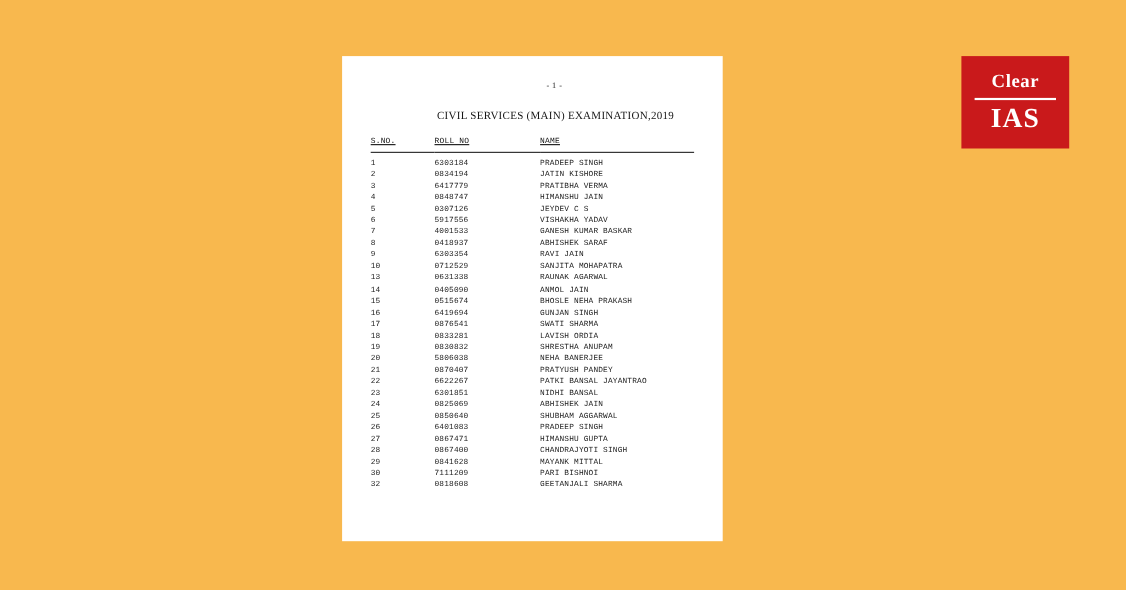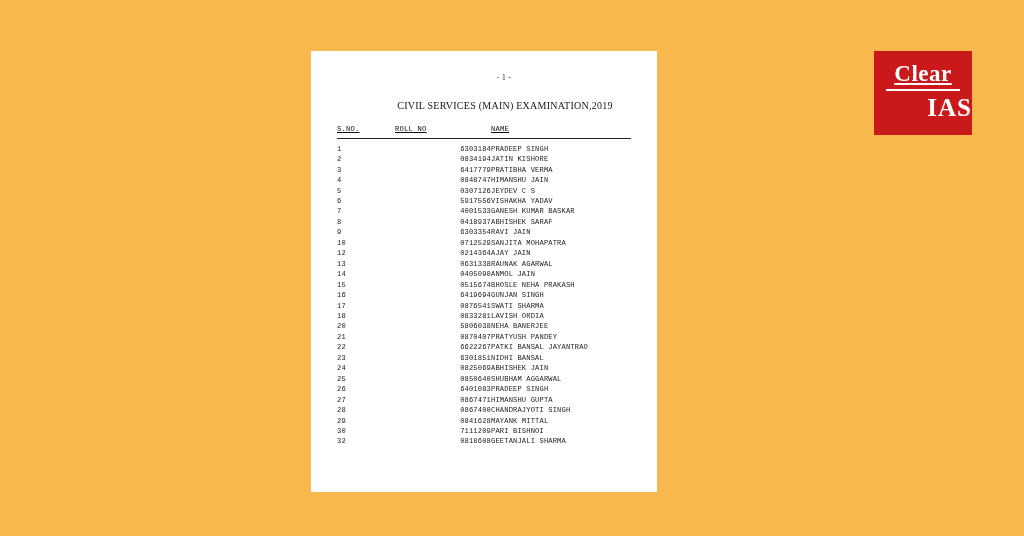--- a/index.html
+++ b/index.html
@@ -78,57 +78,55 @@
   table.list td {
     font-size: 7.1px;
     color: #1b1b1b;
     padding: 0.55px 0;
     line-height: 1.32;
     letter-spacing: 0.15px;
     white-space: nowrap;
     overflow: hidden;
   }
   td.sno { padding-left: 6px; }
-  td.roll { padding-left: 2px; text-align: right; }
+  td.roll { padding-left: 2px; }
   .spacer-row td { height: 4px; padding: 0; }
 
   
   .logo {
     position: absolute;
     left: 874px;
     top: 51px;
     width: 98px;
     height: 84px;
     background: #c9191b;
     color: #ffffff;
     box-sizing: border-box;
     padding: 9px 0 0 0;
     text-align: center;
   }
   .logo .clear {
     font-family: "Liberation Serif", serif;
     font-weight: bold;
-    font-size: 23px;
+    font-size: 17px;
     line-height: 27px;
     letter-spacing: 0.5px;
-    text-decoration: underline;
   }
   .logo .rule {
     width: 74px;
     height: 1.5px;
     background: #ffffff;
     margin: 2px auto 3px auto;
   }
   .logo .ias {
     font-family: "Liberation Serif", serif;
     font-weight: bold;
     font-size: 25px;
     line-height: 27px;
     letter-spacing: 1px;
-    text-align: right;
   }
 </style>
 </head>
 <body>
 
 <div class="stage">
 
   <div class="doc-page">
     <div class="page-number">- 1 -</div>
     <div class="doc-title">CIVIL SERVICES (MAIN) EXAMINATION,2019</div>
@@ -197,25 +195,20 @@
             <td class="sno">9</td>
             <td class="roll">6303354</td>
             <td class="name">RAVI JAIN</td>
           </tr>
           <tr>
             <td class="sno">10</td>
             <td class="roll">0712529</td>
             <td class="name">SANJITA MOHAPATRA</td>
           </tr>
           <tr>
-            <td class="sno">12</td>
-            <td class="roll">0214364</td>
-            <td class="name">AJAY JAIN</td>
-          </tr>
-          <tr>
             <td class="sno">13</td>
             <td class="roll">0631338</td>
             <td class="name">RAUNAK AGARWAL</td>
           </tr>
           <tr>
             <td class="sno">14</td>
             <td class="roll">0405090</td>
             <td class="name">ANMOL JAIN</td>
           </tr>
           <tr>
@@ -230,20 +223,25 @@
           </tr>
           <tr>
             <td class="sno">17</td>
             <td class="roll">0876541</td>
             <td class="name">SWATI SHARMA</td>
           </tr>
           <tr>
             <td class="sno">18</td>
             <td class="roll">0833281</td>
             <td class="name">LAVISH ORDIA</td>
+          </tr>
+          <tr>
+            <td class="sno">19</td>
+            <td class="roll">0830832</td>
+            <td class="name">SHRESTHA ANUPAM</td>
           </tr>
           <tr>
             <td class="sno">20</td>
             <td class="roll">5806038</td>
             <td class="name">NEHA BANERJEE</td>
           </tr>
           <tr>
             <td class="sno">21</td>
             <td class="roll">0870407</td>
             <td class="name">PRATYUSH PANDEY</td>

